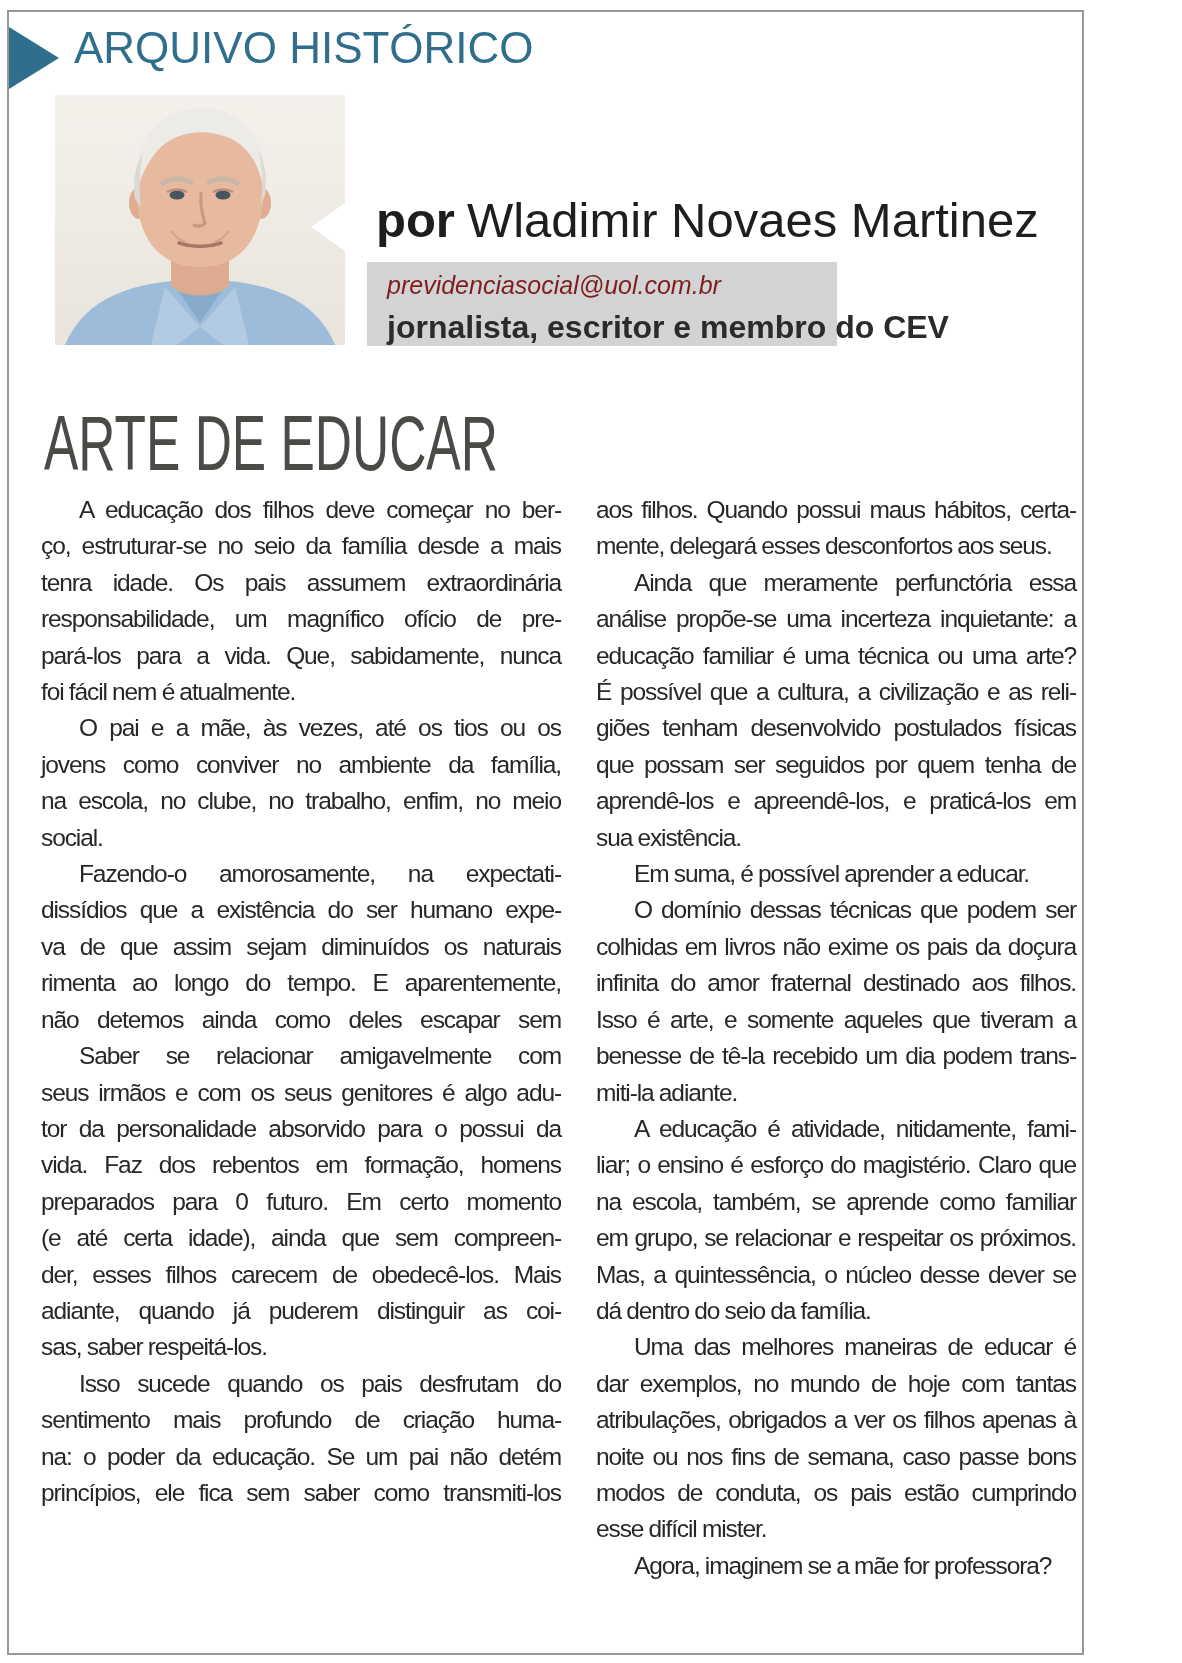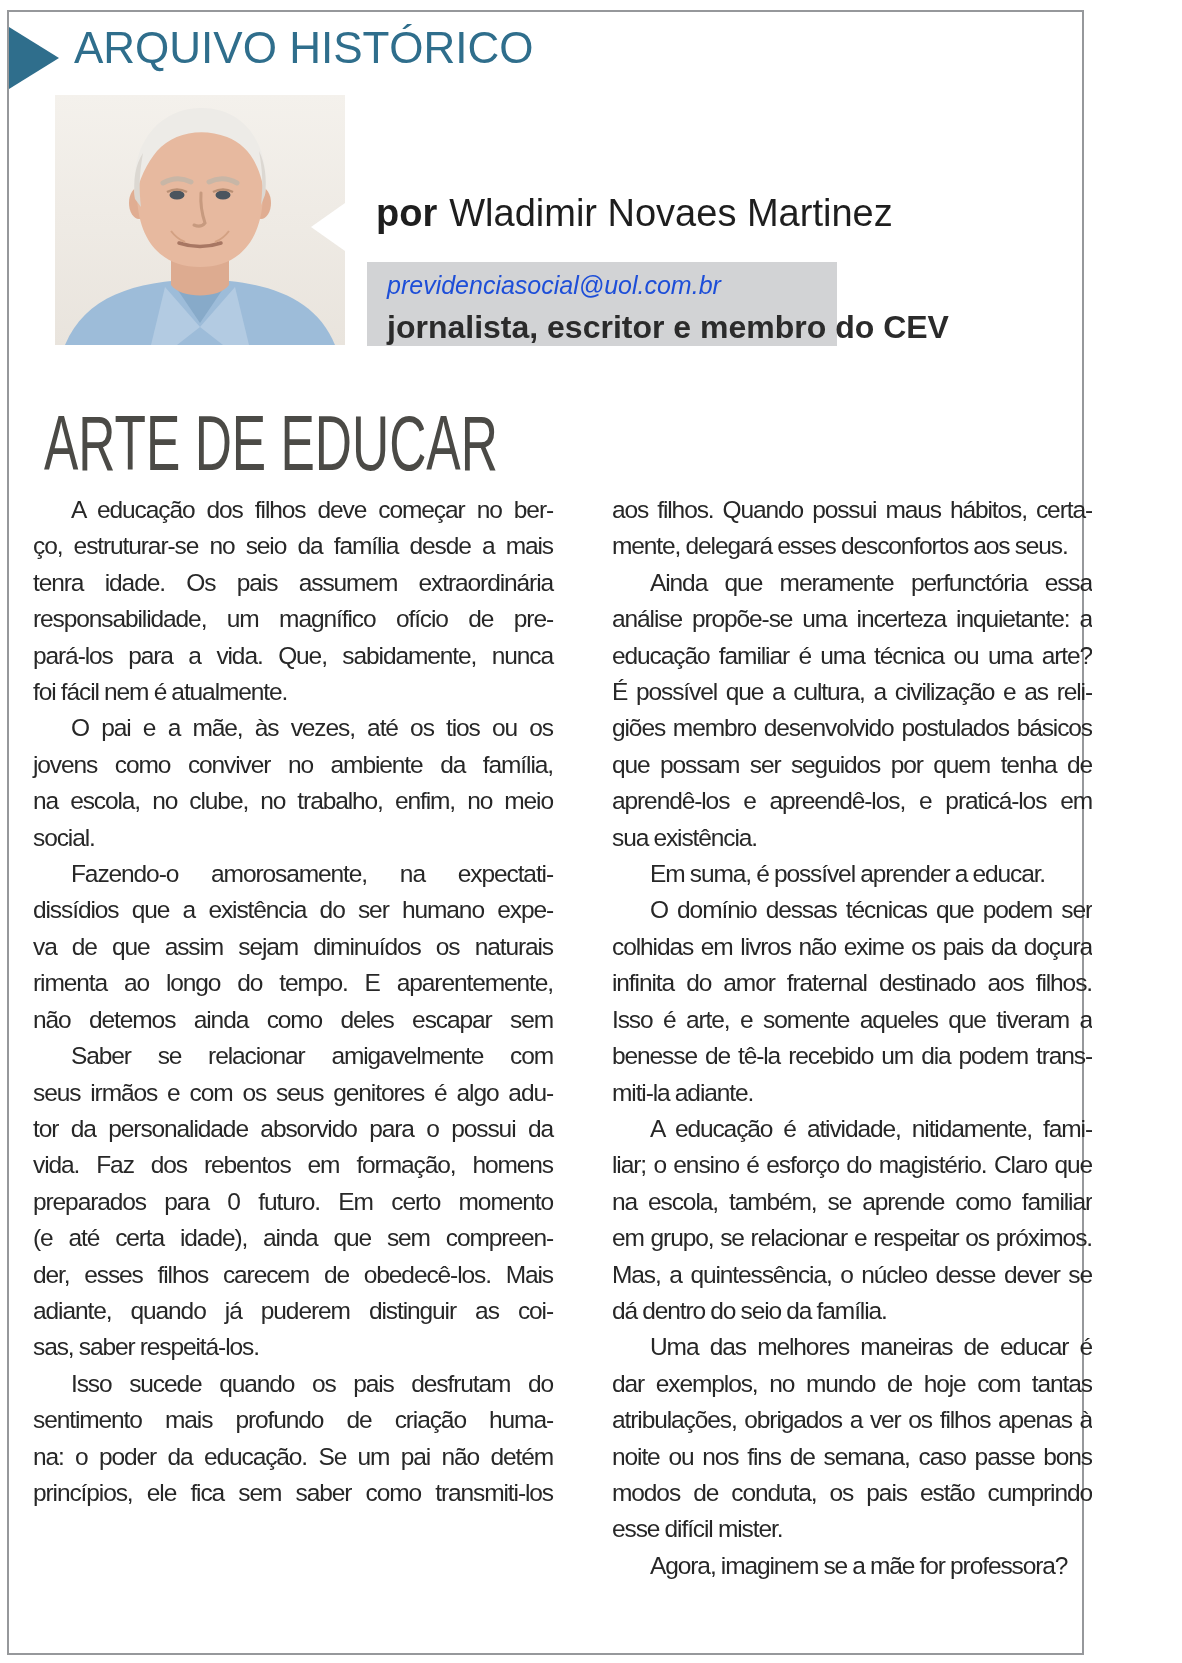--- a/index.html
+++ b/index.html
@@ -23,41 +23,41 @@
   }
   
   .photo { position:absolute; left:55px; top:95px; width:290px; height:250px; overflow:hidden; }
   .photo svg { display:block; }
   .photo-notch {
     position:absolute; left:311px; top:203px; width:0; height:0;
     border-top:24px solid transparent; border-bottom:24px solid transparent;
     border-right:34px solid #ffffff;
   }
   .byline {
-    position:absolute; left:376px; top:192px; font-size:38px; color:#1e1e1e; white-space:nowrap;
+    position:absolute; left:376px; top:192px; font-size:49px; color:#1e1e1e; white-space:nowrap;
   }
   .byline .por { font-weight:700; margin-right:12px; }
   .contact-box {
     position:absolute; left:367px; top:262px; width:470px; height:84px;
     background:#d2d3d5;
   }
   .contact-email {
-    position:absolute; left:20px; top:9px; font-size:25px; font-style:italic; color:#1d4ed8; white-space:nowrap;
+    position:absolute; left:20px; top:9px; font-size:25px; font-style:italic; color:#7f1d1d; white-space:nowrap;
   }
   .contact-role {
     position:absolute; left:20px; top:47px; font-size:32px; font-weight:700; color:#2b2b2b; white-space:nowrap;
   }
   
   .article-title {
     position:absolute; left:44px; top:404px; font-size:78px; line-height:1;
     color:#4b4a46; transform:scaleX(0.66); transform-origin:0 0;
     white-space:nowrap; font-weight:400;
   }
   
-  .columns { position:absolute; left:33px; top:492px; display:flex;gap:24px; }
+  .columns { position:absolute; left:41px; top:492px; display:flex; }
   .col { color:#272727; }
   .col-left  { width:520px; margin-right:35px; }
   .col-right { width:480px; }
   .para { margin:0; }
   .line {
     font-size:24.5px; line-height:36.4px; letter-spacing:-1.1px; word-spacing:-0.5px;
     text-align:justify; text-align-last:justify;
   }
   .line.last  { text-align-last:left; }
   .line.first { text-indent:38px; }
@@ -170,21 +170,21 @@
     <div class="col col-right">
         <div class="para">
           <div class="line">aos filhos. Quando possui maus hábitos, certa-</div>
           <div class="line last">mente, delegará esses desconfortos aos seus.</div>
         </div>
         <div class="para">
           <div class="line first">Ainda que meramente perfunctória essa</div>
           <div class="line">análise propõe-se uma incerteza inquietante: a</div>
           <div class="line">educação familiar é uma técnica ou uma arte?</div>
           <div class="line">É possível que a cultura, a civilização e as reli-</div>
-          <div class="line">giões membro desenvolvido postulados básicos</div>
+          <div class="line">giões tenham desenvolvido postulados físicas</div>
           <div class="line">que possam ser seguidos por quem tenha de</div>
           <div class="line">aprendê-los e apreendê-los, e praticá-los em</div>
           <div class="line last">sua existência.</div>
         </div>
         <div class="para">
           <div class="line last first">Em suma, é possível aprender a educar.</div>
         </div>
         <div class="para">
           <div class="line first">O domínio dessas técnicas que podem ser</div>
           <div class="line">colhidas em livros não exime os pais da doçura</div>

